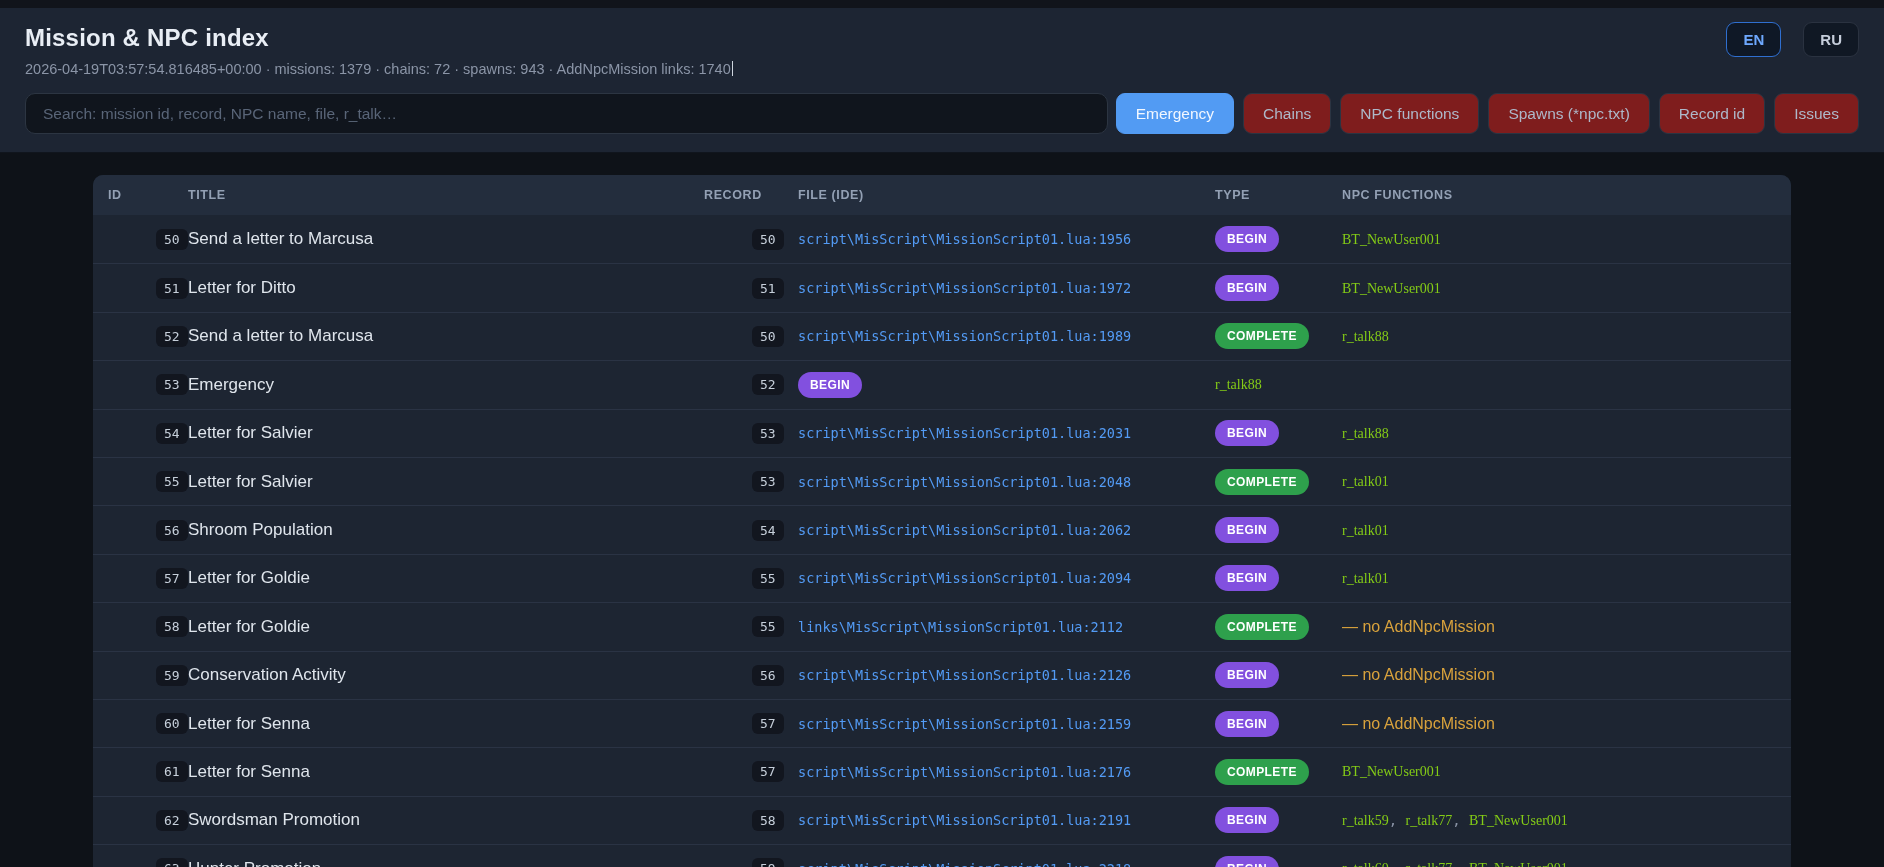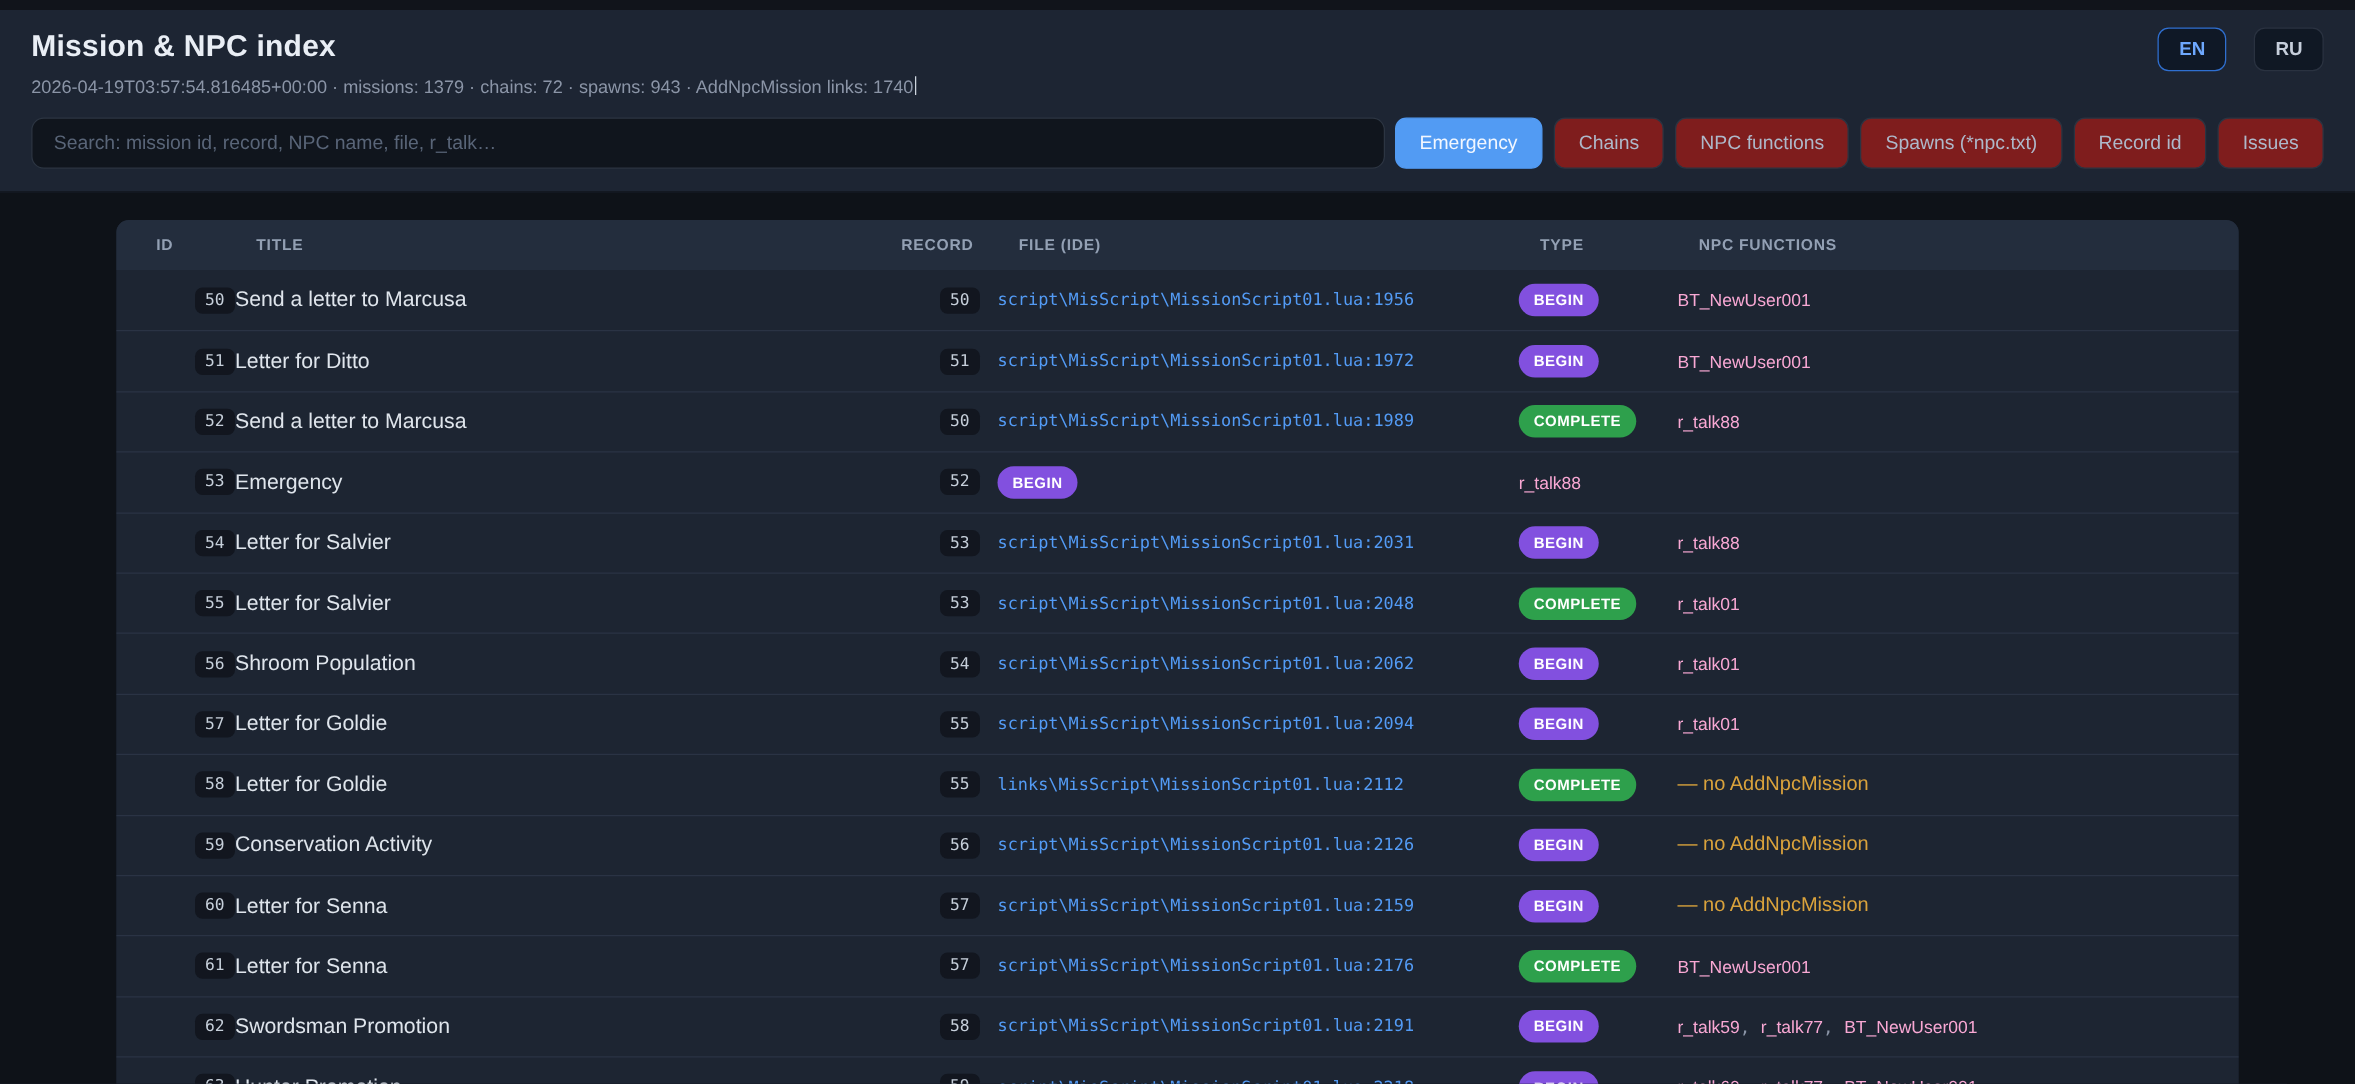--- a/index.html
+++ b/index.html
@@ -49,21 +49,21 @@
   }
   .tab.active { background: #529bf3; border-color: #529bf3; color: #f2f7ff; }
 
   
   .content { padding: 22px 0 0 93px; }
   .card {
     width: 1698px; background: #1d2532; border-radius: 10px 10px 0 0; overflow: hidden;
   }
   .thead {
     display: grid; grid-template-columns: 80px 516px 94px 417px 127px 1fr;
-    background: #232d3d; height: 40px; align-items: center; padding-left: 32px;
+    background: #232d3d; height: 40px; align-items: center; padding-left: 15px;
   }
   .th {
     font-size: 12.5px; font-weight: bold; color: #93a0b4; letter-spacing: .6px;
   }
   .row {
     display: grid; grid-template-columns: 80px 516px 94px 417px 127px 1fr;
     height: 48.4px; align-items: center; padding-left: 15px;
     border-top: 1px solid #2a3344;
   }
   .row:first-child { border-top: none; }
@@ -76,22 +76,22 @@
   .file-link {
     font-family: "DejaVu Sans Mono", monospace; font-size: 13.5px;
     color: #539bf5; text-decoration: none; cursor: pointer;
   }
   .type-badge {
     display: inline-block; color: #ffffff; font-size: 12px; font-weight: bold;
     letter-spacing: .4px; padding: 6px 12px; border-radius: 999px;
   }
   .npc-cell { font-size: 14px; }
   .npc-link {
-    font-family: Liberation Sans, sans-serif; font-size: 14px;
-    color: #f9a8d4; text-decoration: none; cursor: pointer;
+    font-family: Liberation Serif, serif; font-size: 14px;
+    color: #84cc16; text-decoration: none; cursor: pointer;
   }
   .npc-comma { color: #8b95a7; font-family: "DejaVu Sans Mono", monospace; font-size: 14px; }
   .npc-none { color: #d9a23c; font-size: 16px; }
 </style>
 </head>
 <body>
 
 <div class="top-strip"></div>
 
 <div class="header">

